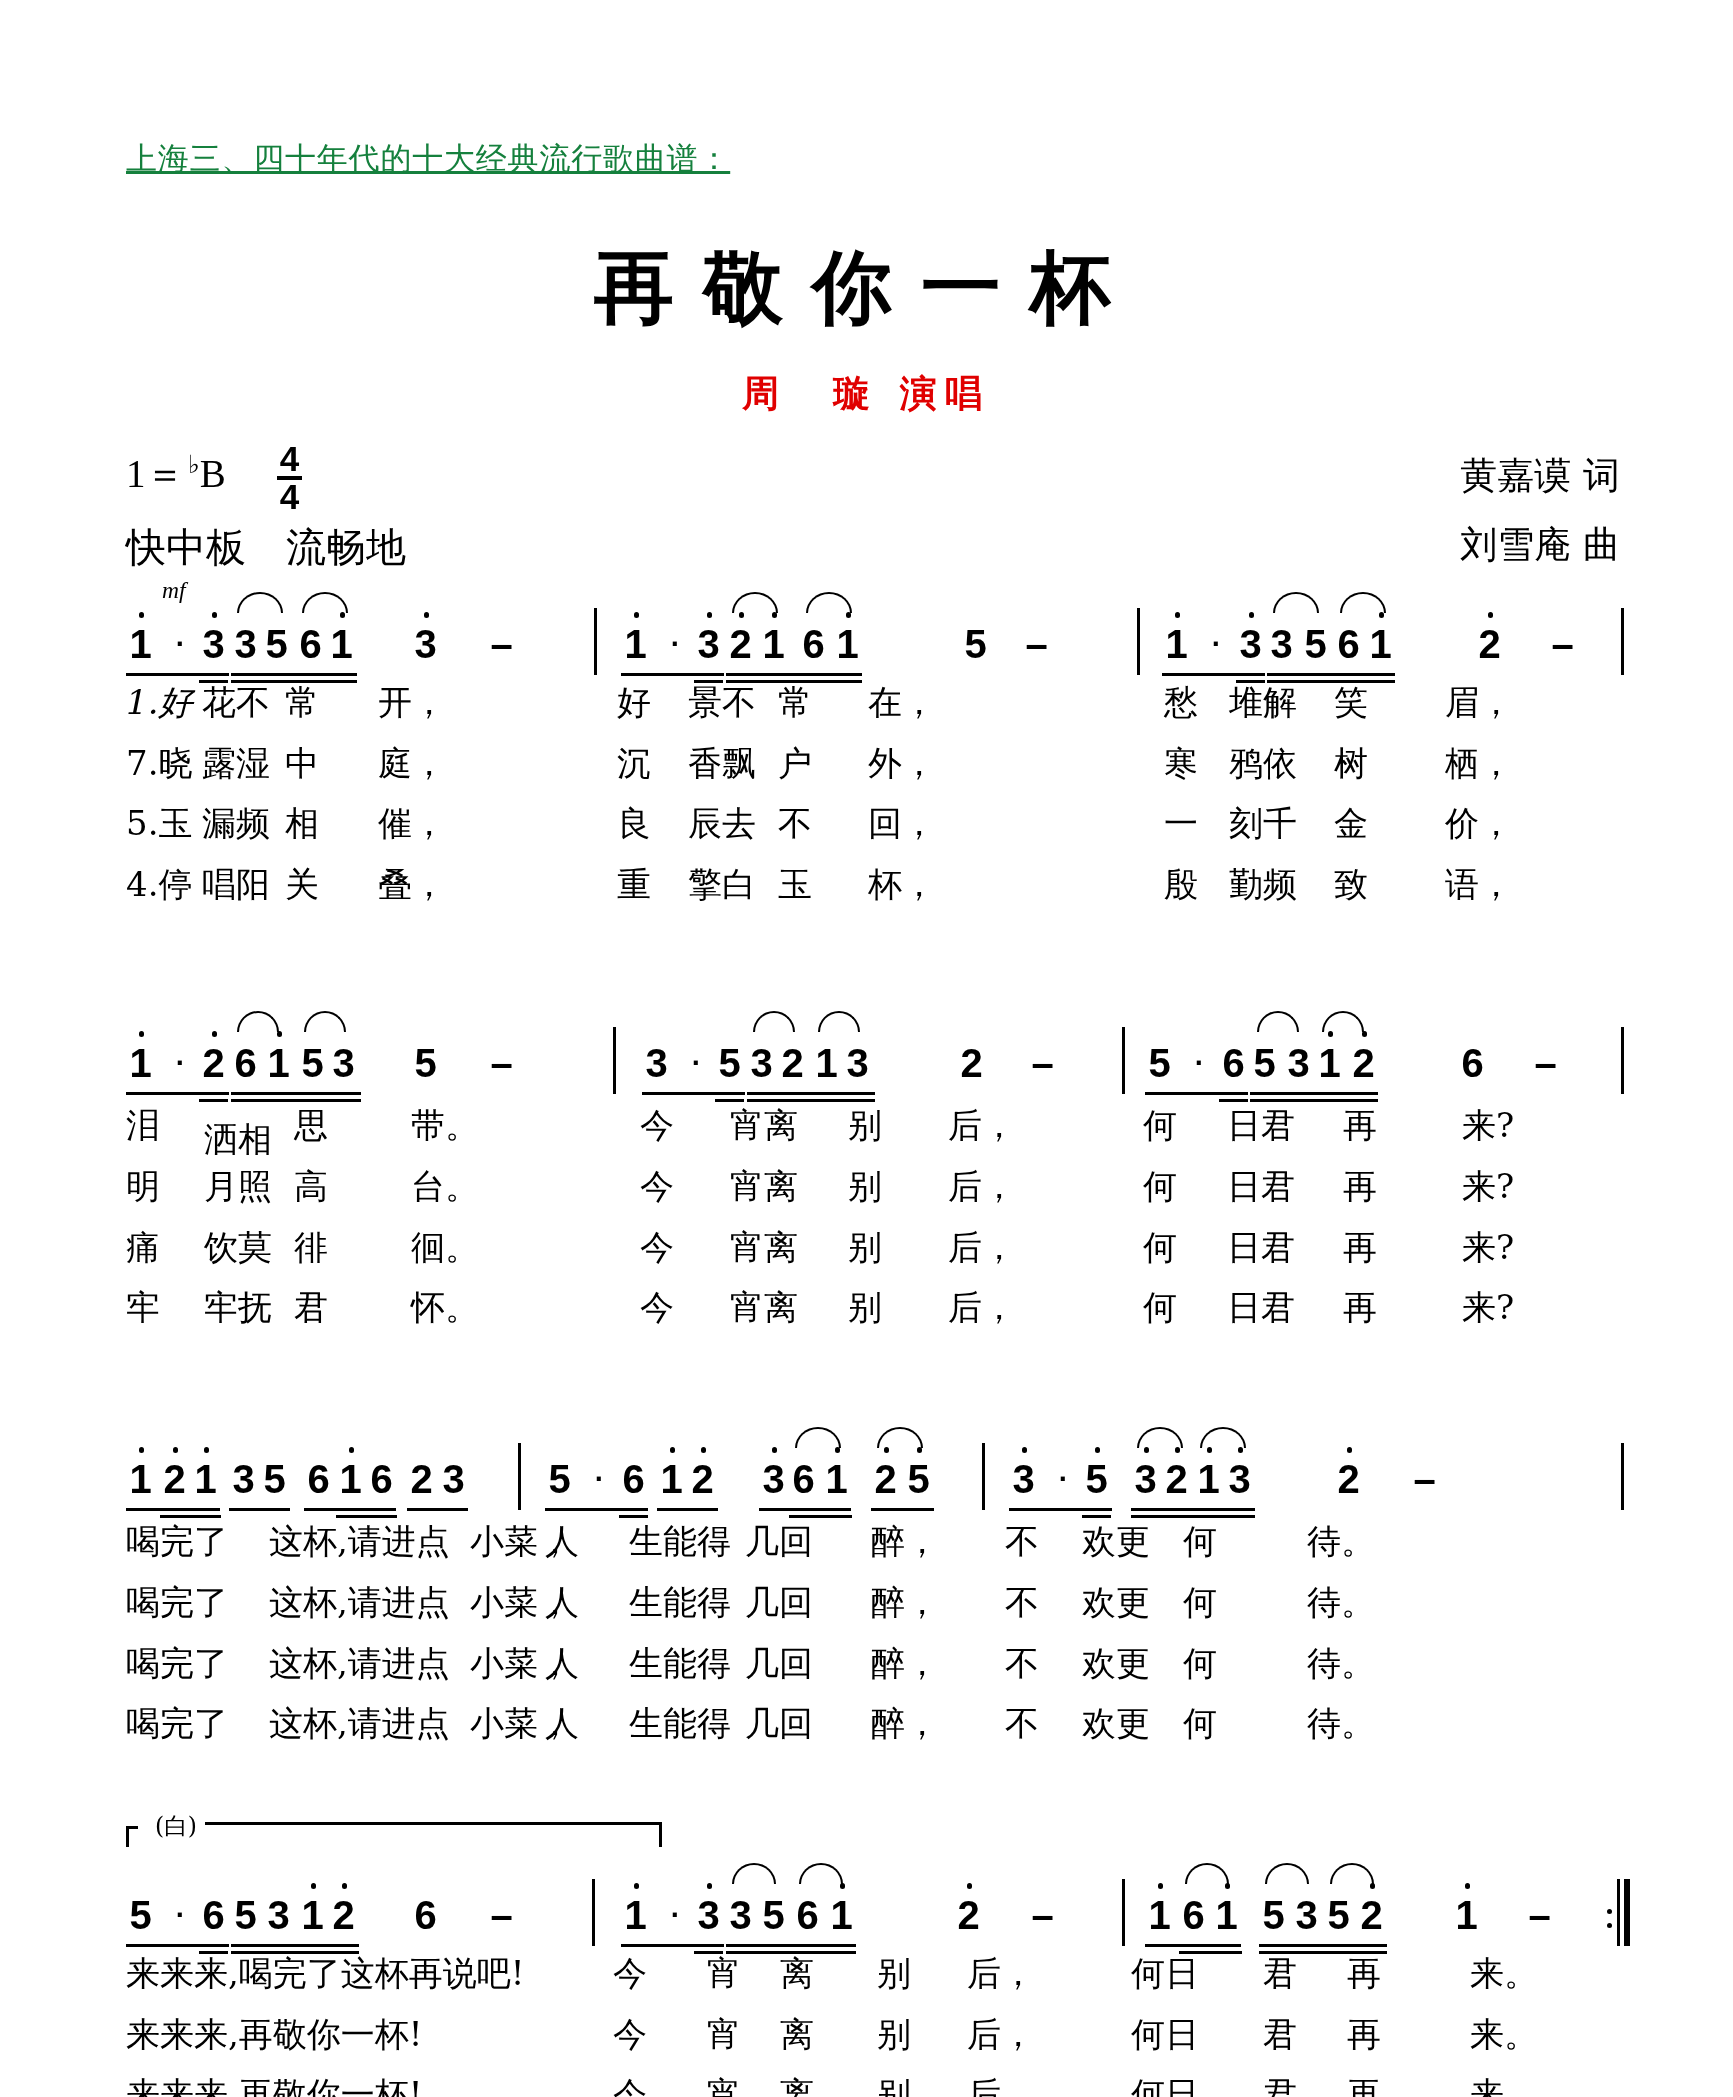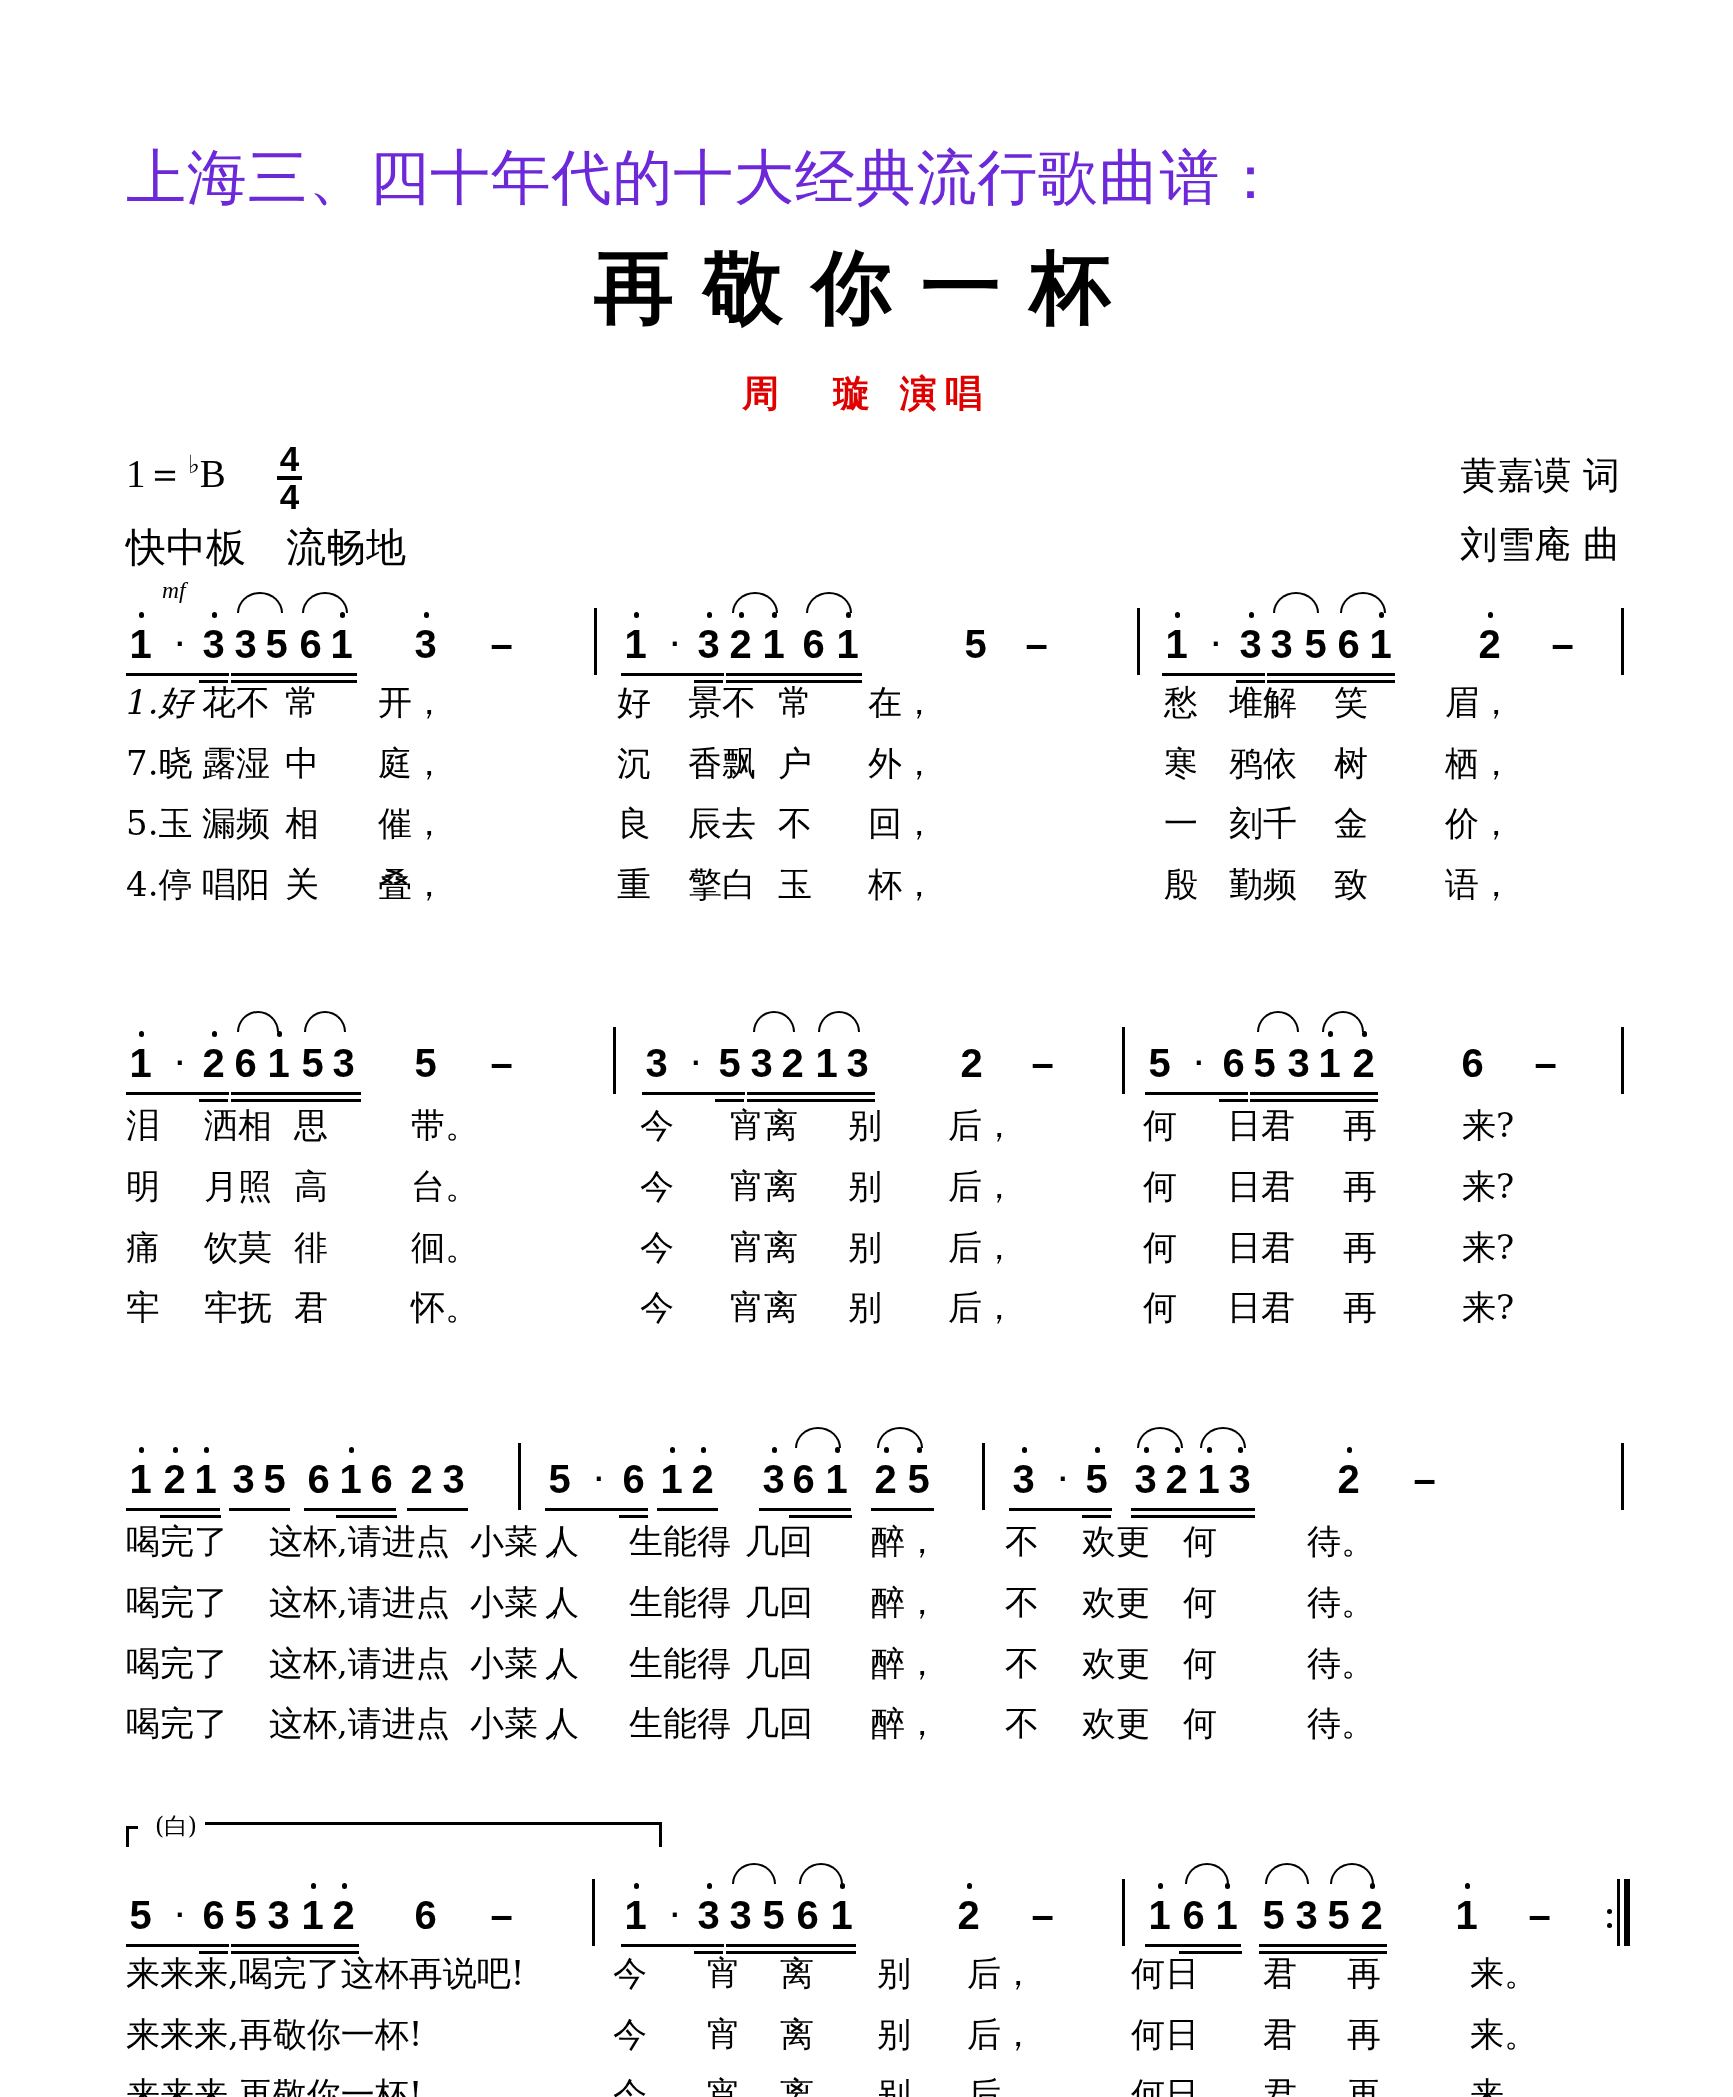--- a/index.html
+++ b/index.html
@@ -1,20 +1,20 @@
 <!DOCTYPE html>
 <html style="font-size:6.7px"><head>
 <meta charset="utf-8">
 <style>
   html, body { margin: 0; padding: 0; background: #ffffff; }
   body { width: 1733px; height: 2453px; position: relative; overflow: hidden;
          font-family: "DejaVu Serif", "Liberation Serif", serif; color: #000; }
   .abs { position: absolute; }
-  .series-title { left: 126px; top: 138px; font-size: 60px; color: #6d28d9;
-                  font-family: "DejaVu Sans", "Liberation Sans", sans-serif; letter-spacing: 0.8px; }
+  .series-title { left: 126px; top: 138px; font-size: 31px; color: #15803d;
+                  font-family: "DejaVu Sans", "Liberation Sans", sans-serif; letter-spacing: 0.8px; text-decoration: underline; }
   .song-title { left: 0; width: 1733px; top: 235px; text-align: center; font-size: 80px;
                 font-weight: bold; letter-spacing: 29px; font-family: "DejaVu Serif", serif; }
   .singer { left: 0; width: 1733px; top: 369px; text-align: center; font-size: 37px;
             color: #e00000; font-weight: bold; letter-spacing: 8.4px; font-family: "DejaVu Serif", serif; }
   .key { left: 126px; top: 447px; font-size: 39px; font-family: "Liberation Serif", serif; }
   .key .flat { font-size: 25px; vertical-align: 50%; margin-left: 3.4px; }
   .timesig { left: 277px; top: 443px; width: 25px; text-align: center; font-weight: bold;
              font-size: 35px; line-height: 32px; font-family: "Liberation Sans", sans-serif; }
   .timesig .bar { height: 4.2px; background: #000; margin: 0.8px 0; }
   .tempo { left: 126px; top: 520px; font-size: 40px; font-family: "DejaVu Sans", sans-serif; }
@@ -214,21 +214,21 @@
         <div class="slur" style="left: 627px; width: 42px; top: -29px;"></div>
         <div class="slur" style="left: 692px; width: 42px; top: -29px;"></div>
         <div class="slur" style="left: 1131px; width: 42px; top: -29px;"></div>
         <div class="slur" style="left: 1196px; width: 42px; top: -29px;"></div>
         <div class="barline" style="left: 487px;"></div>
         <div class="barline" style="left: 996px;"></div>
         <div class="barline" style="left: 1495px;"></div>
       </div>
       <div class="lyric-line" style="top: 63px; width: 100%;">
         <span class="lyric-seg" style="left: 0px;">泪</span>
-        <span class="lyric-seg" style="left: 78px;">洒相</span>
+        <span class="lyric-seg" style="left: 78px; margin-top: 14px;">洒相</span>
         <span class="lyric-seg" style="left: 168px;">思</span>
         <span class="lyric-seg" style="left: 285px;">带。</span>
         <span class="lyric-seg" style="left: 514px;">今</span>
         <span class="lyric-seg" style="left: 604px;">宵离</span>
         <span class="lyric-seg" style="left: 722px;">别</span>
         <span class="lyric-seg" style="left: 822px;">后，</span>
         <span class="lyric-seg" style="left: 1017px;">何</span>
         <span class="lyric-seg" style="left: 1101px;">日君</span>
         <span class="lyric-seg" style="left: 1217px;">再</span>
         <span class="lyric-seg" style="left: 1336px;">来?</span>

